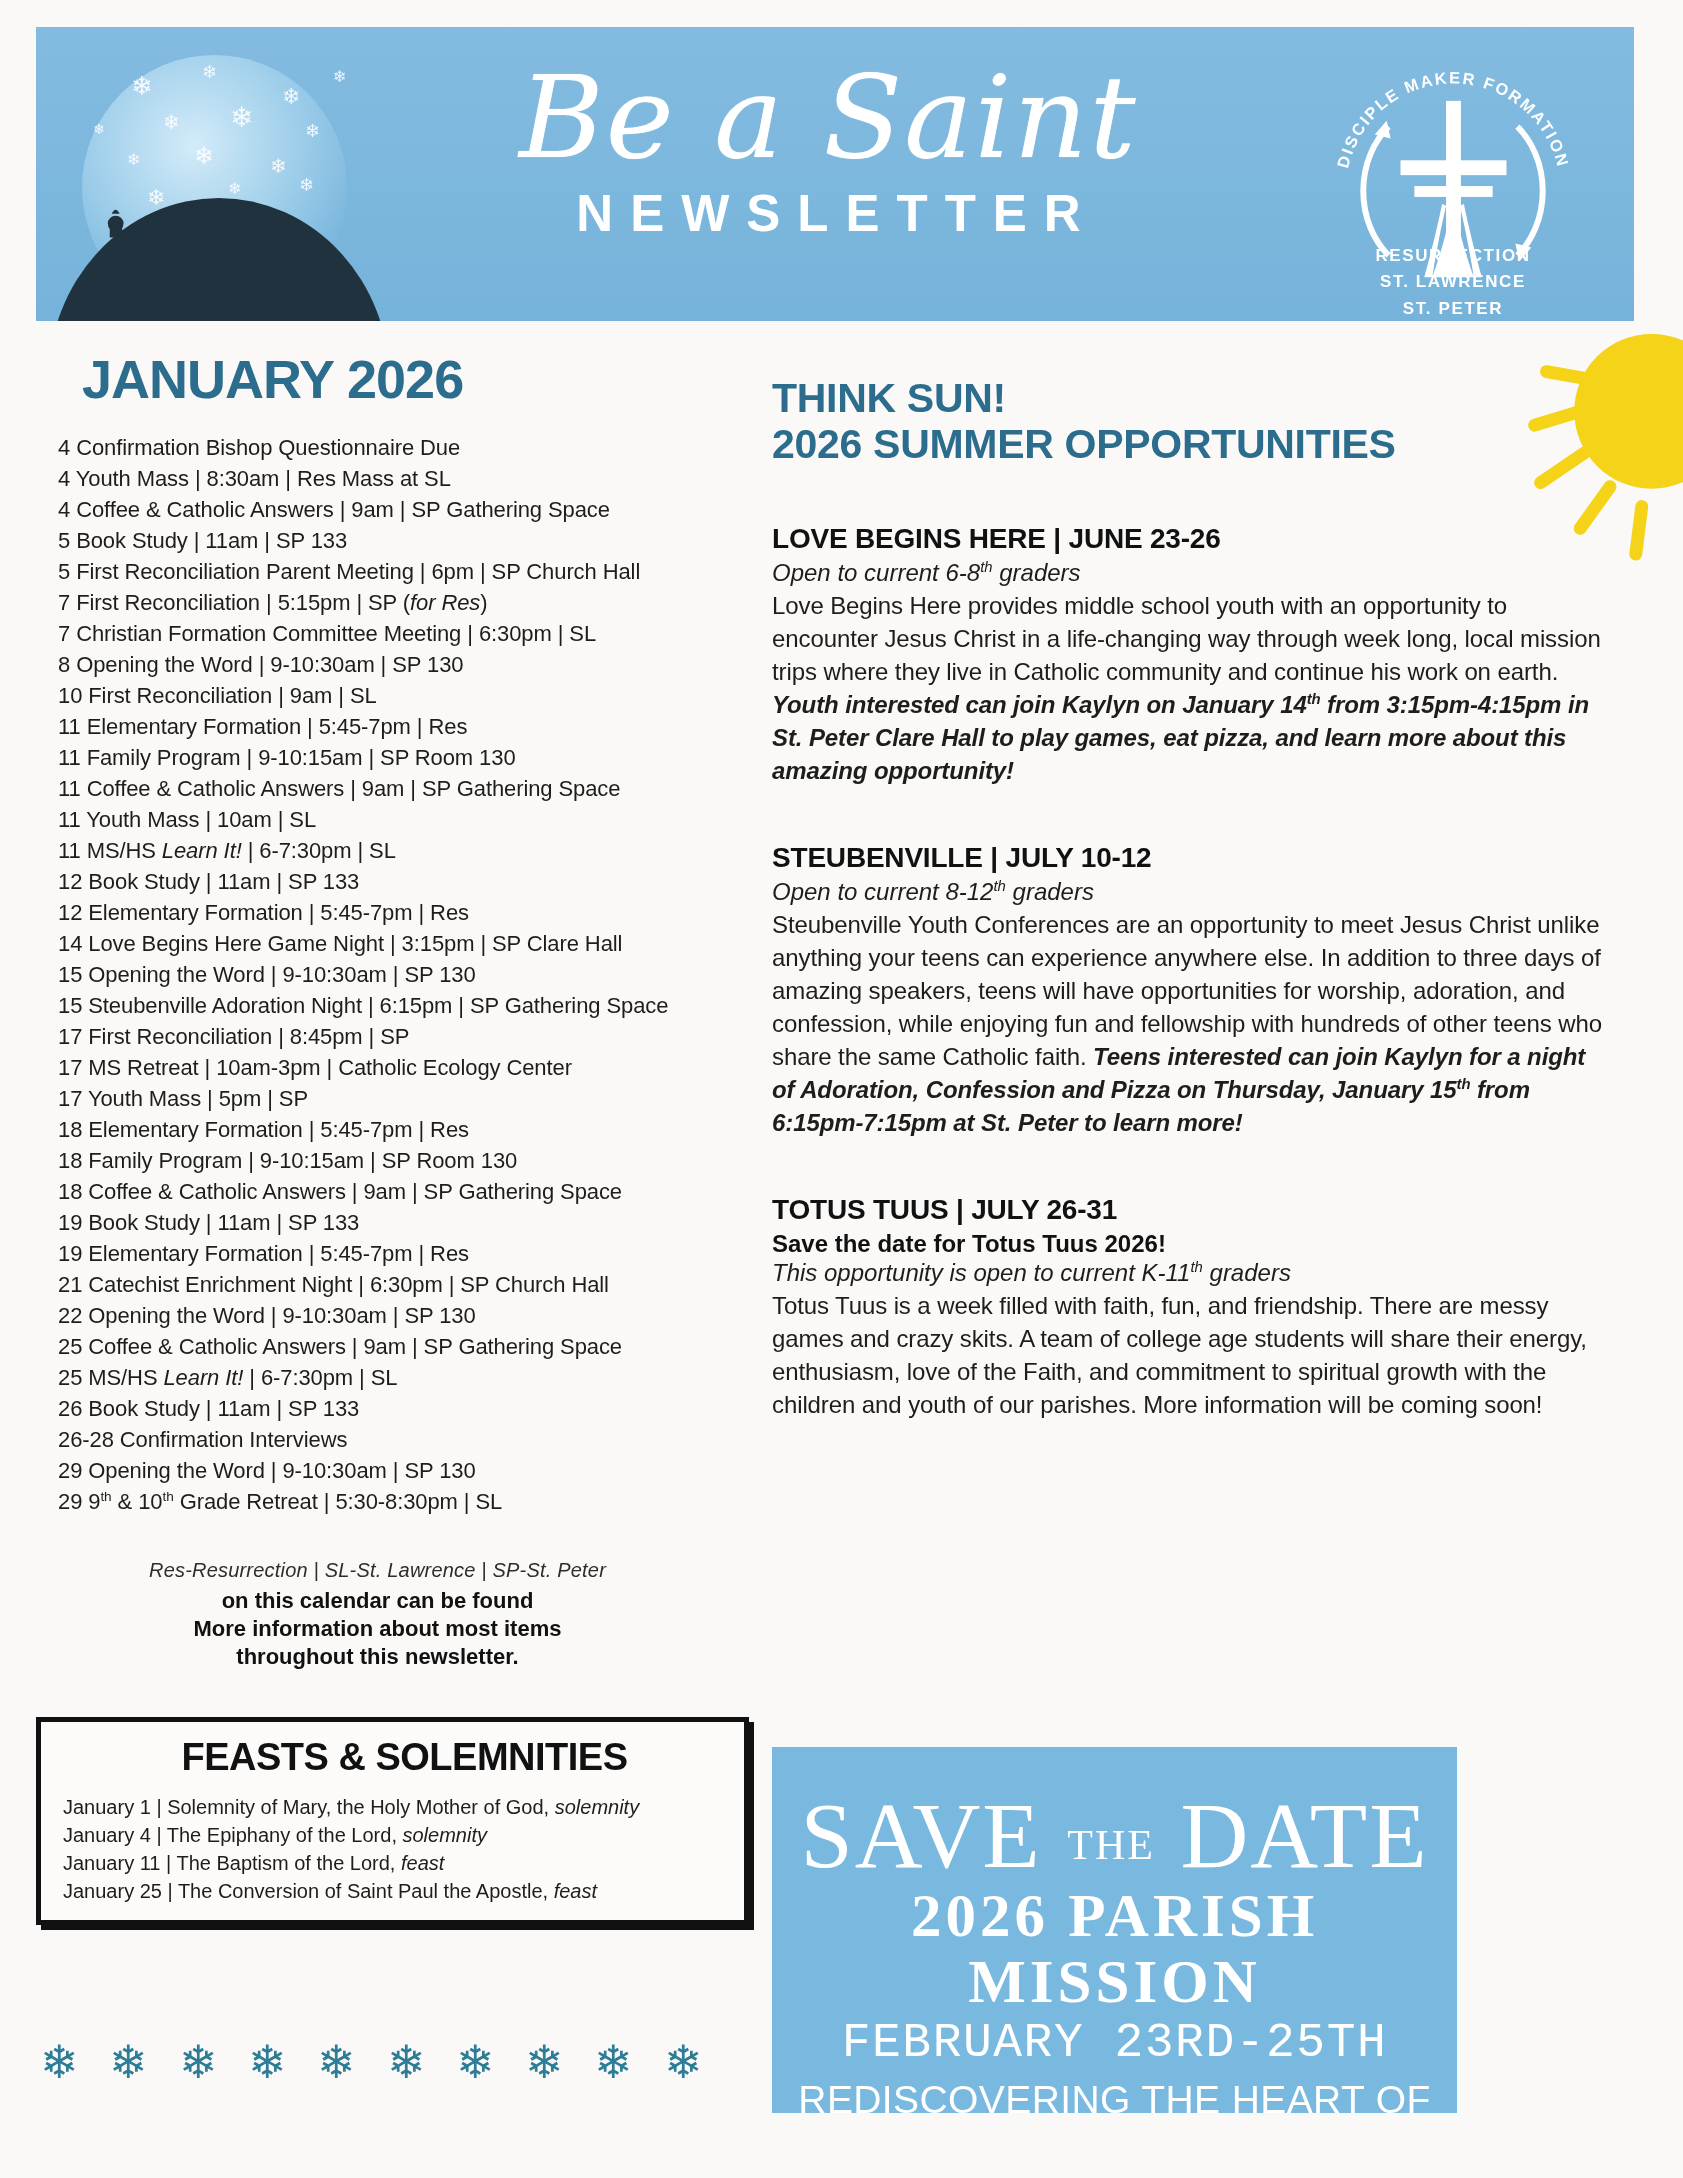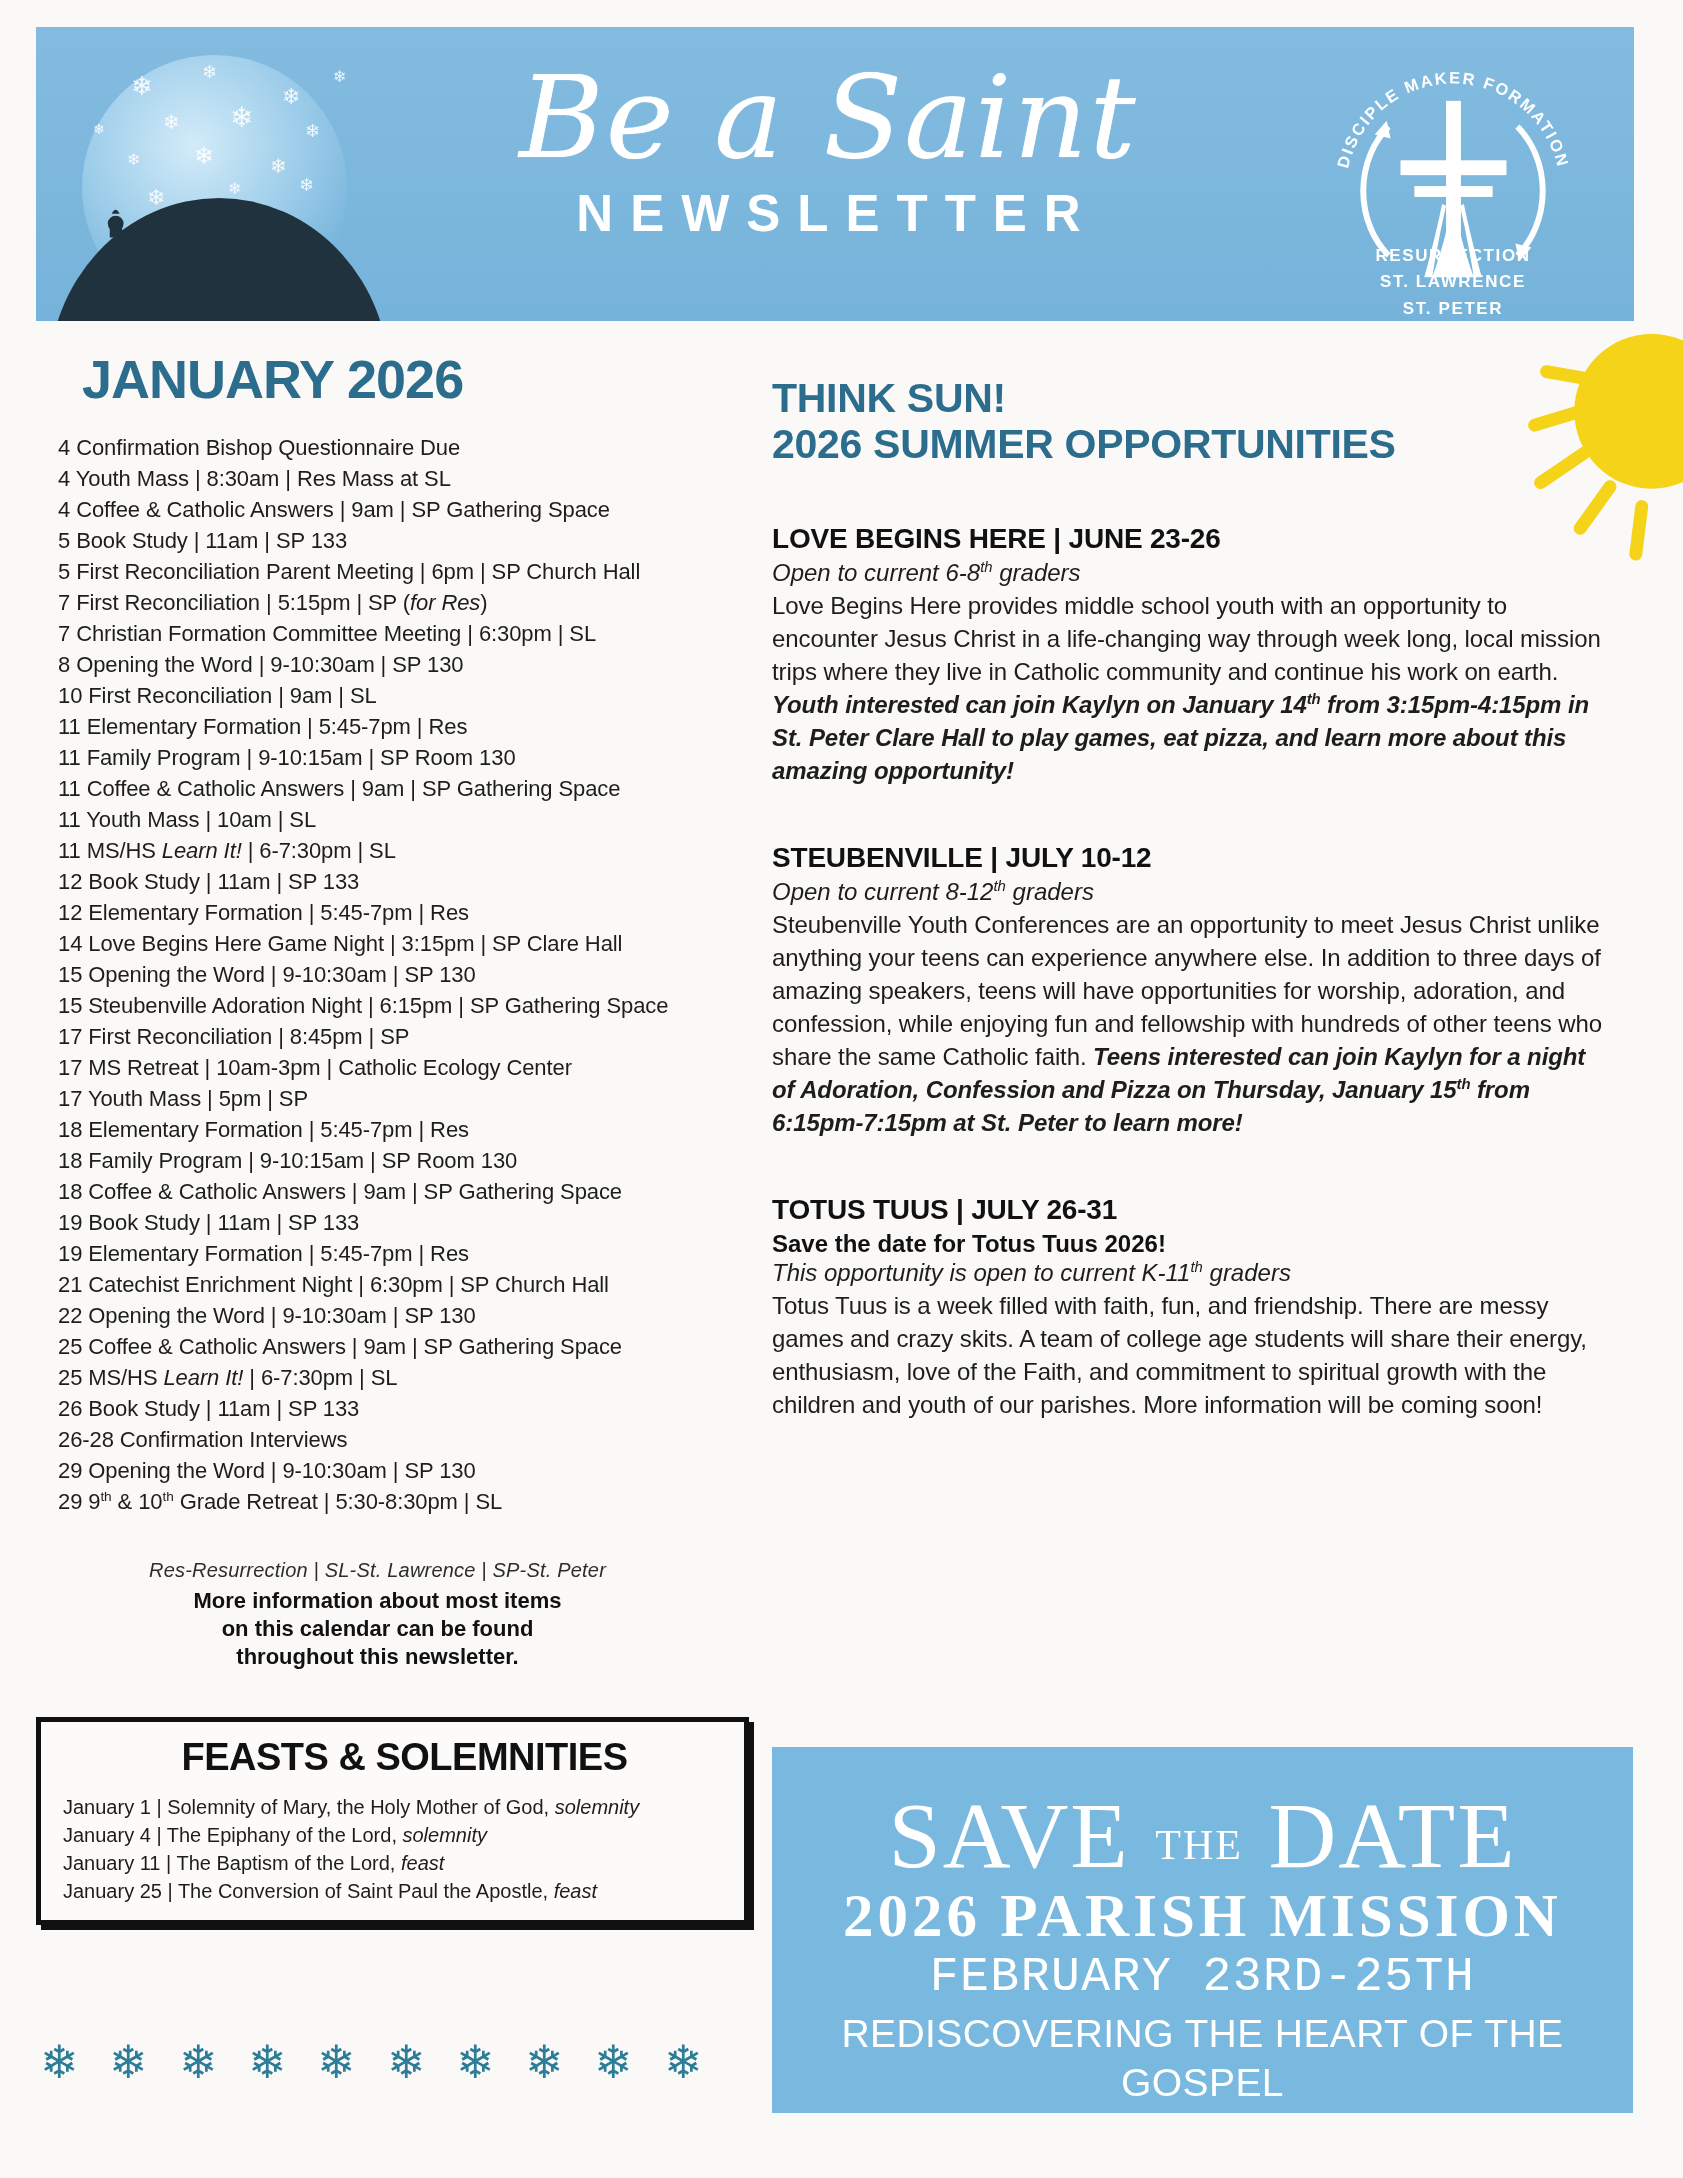--- a/index.html
+++ b/index.html
@@ -120,21 +120,21 @@
   }
   .sec{margin-top:55px;position:relative;z-index:2;}
   .sec-head{font-size:28px;font-weight:700;color:#111;letter-spacing:-0.2px;margin:0 0 4px 0;}
   .sec-sub-i{font-size:24px;font-style:italic;color:#1d1d1b;margin:0 0 2px 0;}
   .sec-sub-b{font-size:24px;font-weight:700;color:#111;margin:0 0 1px 0;}
   .sec-body{font-size:24px;line-height:33px;color:#1d1d1b;margin:0;letter-spacing:-0.1px;}
   .sec-body b{font-weight:700;font-style:italic;}
 
   
   .std{
-    position:absolute;left:772px;top:1747px;width:861px;height:366px;
+    position:absolute;left:772px;top:1747px;width:685px;height:366px;
     background:#79b9e0;color:#fff;text-align:center;overflow:hidden;
   }
   .std-1{
     font-family:"Liberation Serif", serif;
     font-size:94px;line-height:.98;letter-spacing:2px;margin-top:42px;
   }
   .std-1 .the{font-size:42px;vertical-align:middle;letter-spacing:2px;}
   .std-2{
     font-family:"Liberation Serif", serif;
     font-size:61px;letter-spacing:4px;line-height:1.08;margin-top:2px;font-weight:bold;
@@ -266,22 +266,22 @@
         <li>22 Opening the Word | 9-10:30am | SP 130</li>
         <li>25 Coffee &amp; Catholic Answers | 9am | SP Gathering Space</li>
         <li>25 MS/HS <i>Learn It!</i> | 6-7:30pm | SL</li>
         <li>26 Book Study | 11am | SP 133</li>
         <li>26-28 Confirmation Interviews</li>
         <li>29 Opening the Word | 9-10:30am | SP 130</li>
         <li>29 9<sup>th</sup> &amp; 10<sup>th</sup> Grade Retreat | 5:30-8:30pm | SL</li>
       </ul>
     <div class="legend">Res-Resurrection | SL-St. Lawrence | SP-St. Peter</div>
     <div class="more-info">
+      <div>on this calendar can be found</div>
       <div>More information about most items</div>
-      <div>on this calendar can be found</div>
       <div>throughout this newsletter.</div>
     </div>
   </div>
 
   <div class="feasts-box">
     <div class="feasts-title">FEASTS &amp; SOLEMNITIES</div>
     <ul class="feasts-list" id="feasts-list">
         <li>January 1 | Solemnity of Mary, the Holy Mother of God, <i>solemnity</i></li>
         <li>January 4 | The Epiphany of the Lord, <i>solemnity</i></li>
         <li>January 11 | The Baptism of the Lord, <i>feast</i></li>

